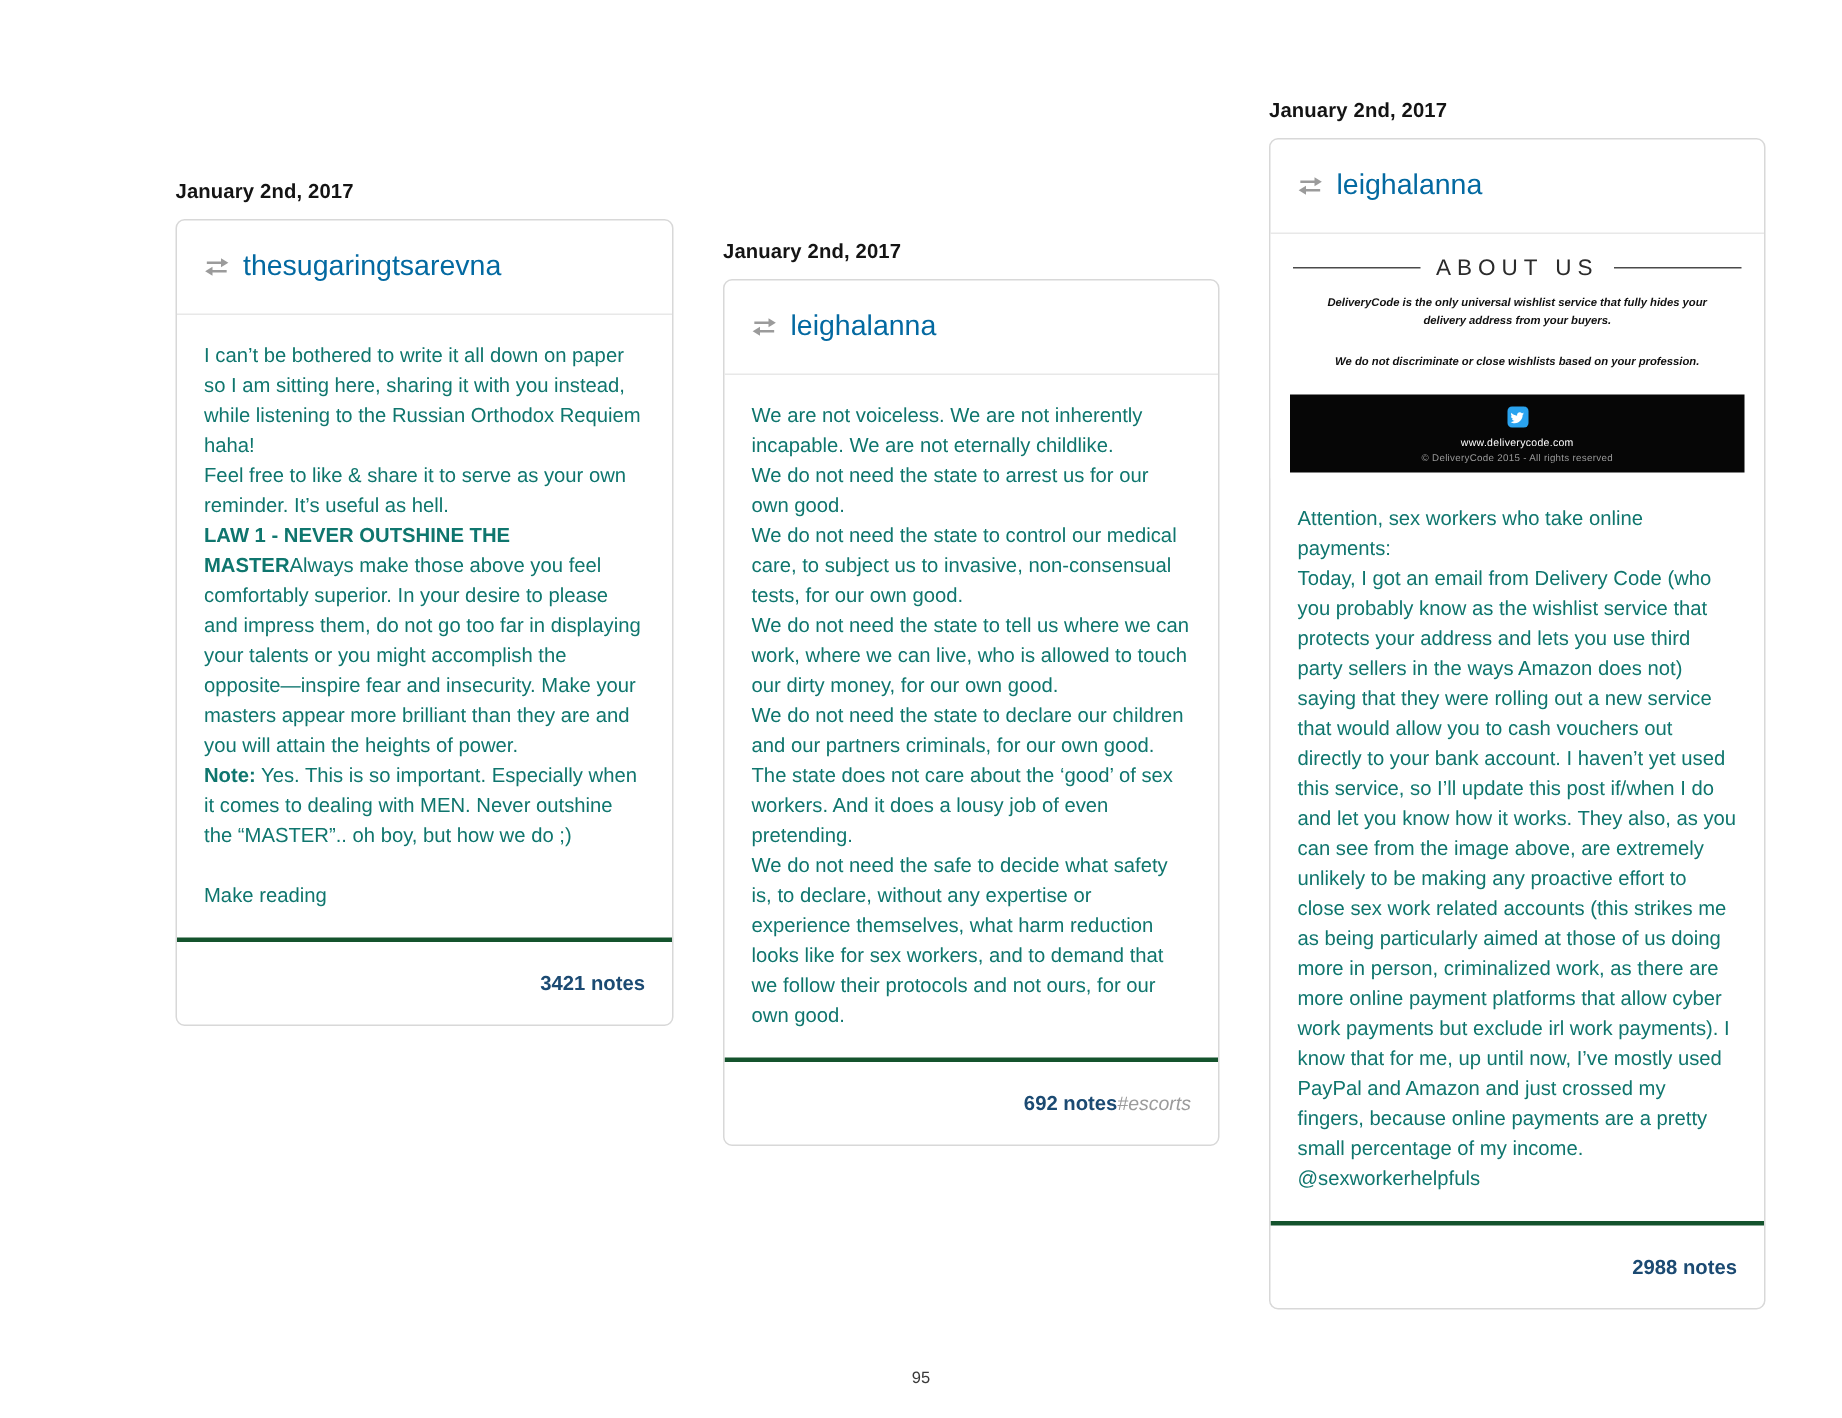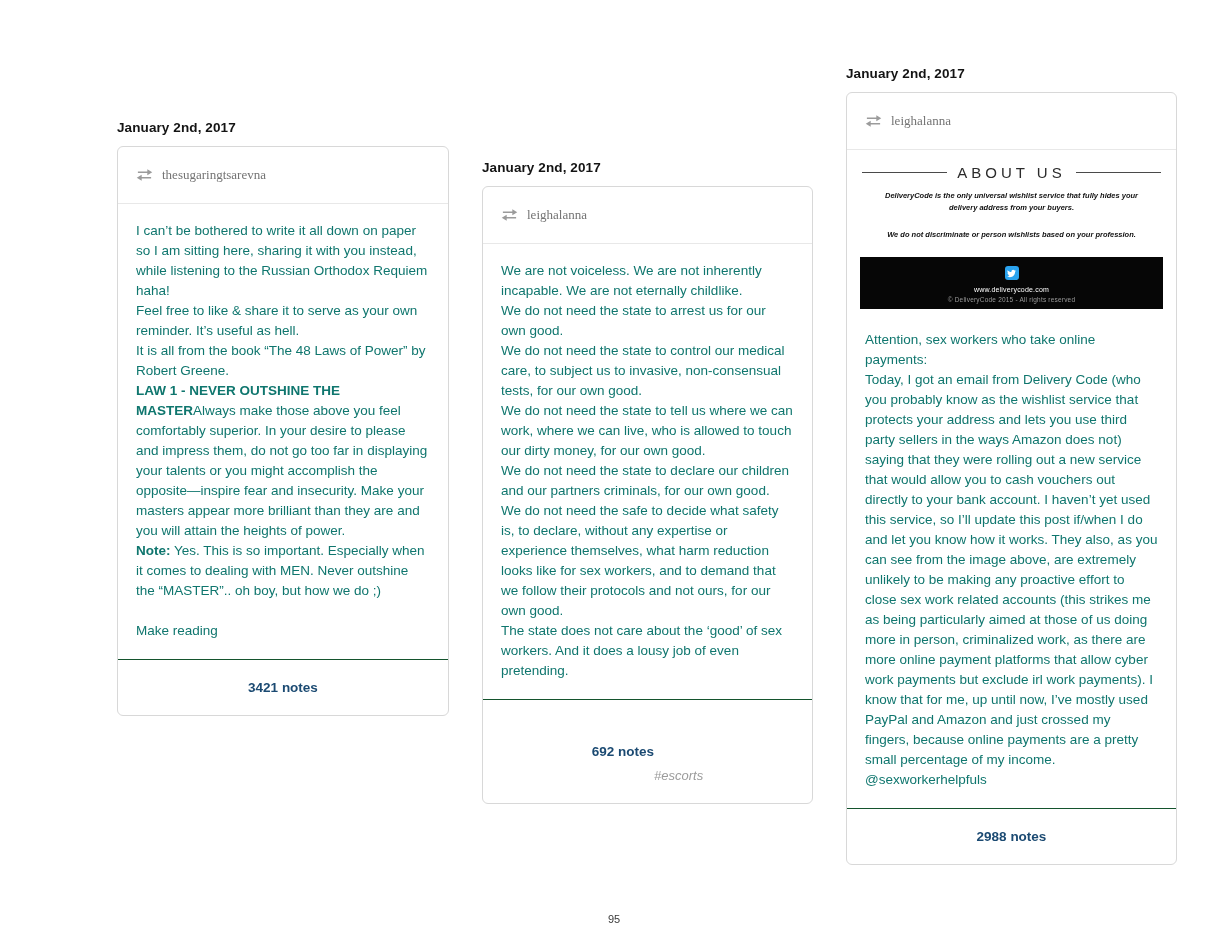--- a/index.html
+++ b/index.html
@@ -19,35 +19,35 @@
     letter-spacing:.1px;
   }
   .card {
     background:#fff; border:1px solid #d8d8d8; border-radius:6px;
     overflow:hidden;
   }
   .card-header {
     display:flex; align-items:center; gap:9px;
     padding:20px 18px; border-bottom:1px solid #e8e8e8;
   }
-  .username { color:#737373; font-size:13px;font-family:Liberation Serif, serif; }
+  .username { color:#0369a1; font-size:19px; }
   .reblog { display:inline-flex; align-items:center; }
 
   .card-body { padding:17px 18px 18px; font-size:13.5px; line-height:20px; color:#0f766e; }
   .para { margin:0; }
   .b { font-weight:700; }
   .keep-reading { margin-top:20px; cursor:pointer; }
   .keep-reading:empty { display:none; }
 
   .card-footer {
-    display:flex; justify-content:center; align-items:center;
-    padding:20px 18px; border-top:1px solid #14532d;
+    display:flex; justify-content:flex-end; align-items:center;
+    padding:20px 18px; border-top:3px solid #14532d;
   }
   .notes { font-weight:700; font-size:13.5px; color:#1b4a72; }
-  .tag { font-style:italic; color:#9b9b9b; font-size:13px;margin-top:48px; }
+  .tag { font-style:italic; color:#9b9b9b; font-size:13px; }
   .tag:empty { display:none; }
 
   
   .embed { padding:14px 13px 4px; text-align:center; background:#fff; }
   .about-row { display:flex; align-items:center; gap:10px; padding:0 2px; }
   .about-row .line { flex:1; height:1px; background:#4a4a4a; }
   .about-title {
     font-size:15px; letter-spacing:4px; color:#2b2b2b; white-space:nowrap;
     font-weight:400;
   }
@@ -86,21 +86,20 @@
           <line x1="16" y1="10" x2="5" y2="10" stroke="#9b9b9b" stroke-width="1.6"></line>
           <polygon points="6,6.8 0.8,10 6,13.2" fill="#9b9b9b"></polygon>
         </svg>
       </span>
       <span class="username">thesugaringtsarevna</span>
     </div>
     <div class="card-body">
       <div>
           <div class="para"><span>I can’t be bothered to write it all down on paper so I am sitting here, sharing it with you instead, while listening to the Russian Orthodox Requiem haha!</span></div>
           <div class="para"><span>Feel free to like &amp; share it to serve as your own reminder. It’s useful as hell.</span></div>
-          <div class="para"><span>It is all from the book “The 48 Laws of Power” by Robert Greene.</span></div>
           <div class="para"><span class="b">LAW 1 - NEVER OUTSHINE THE MASTER</span><span>Always make those above you feel comfortably superior. In your desire to please and impress them, do not go too far in displaying your talents or you might accomplish the opposite—inspire fear and insecurity. Make your masters appear more brilliant than they are and you will attain the heights of power.</span></div>
           <div class="para"><span class="b">Note:</span><span> Yes. This is so important. Especially when it comes to dealing with MEN. Never outshine the “MASTER”.. oh boy, but how we do ;)</span></div>
         </div>
       <div class="keep-reading">Make reading</div>
     </div>
     <div class="card-footer">
       <span class="notes">3421 notes</span>
 
     </div>
   </div>
@@ -120,22 +119,22 @@
       </span>
       <span class="username">leighalanna</span>
     </div>
     <div class="card-body">
       <div>
           <div class="para"><span>We are not voiceless. We are not inherently incapable. We are not eternally childlike.</span></div>
           <div class="para"><span>We do not need the state to arrest us for our own good.</span></div>
           <div class="para"><span>We do not need the state to control our medical care, to subject us to invasive, non-consensual tests, for our own good.</span></div>
           <div class="para"><span>We do not need the state to tell us where we can work, where we can live, who is allowed to touch our dirty money, for our own good.</span></div>
           <div class="para"><span>We do not need the state to declare our children and our partners criminals, for our own good.</span></div>
+          <div class="para"><span>The state does not care about the ‘good’ of sex workers. And it does a lousy job of even pretending.</span></div>
           <div class="para"><span>We do not need the safe to decide what safety is, to declare, without any expertise or experience themselves, what harm reduction looks like for sex workers, and to demand that we follow their protocols and not ours, for our own good.</span></div>
-          <div class="para"><span>The state does not care about the ‘good’ of sex workers. And it does a lousy job of even pretending.</span></div>
         </div>
 
     </div>
     <div class="card-footer">
       <span class="notes">692 notes</span>
       <span class="tag">#escorts</span>
     </div>
   </div>
 </div>
 
@@ -154,21 +153,21 @@
       <span class="username">leighalanna</span>
     </div>
 
     <div class="embed">
       <div class="about-row">
         <span class="line"></span>
         <span class="about-title">ABOUT US</span>
         <span class="line"></span>
       </div>
       <div class="tiny1">DeliveryCode is the only universal wishlist service that fully hides your delivery address from your buyers.</div>
-      <div class="tiny2">We do not discriminate or person wishlists based on your profession.</div>
+      <div class="tiny2">We do not discriminate or close wishlists based on your profession.</div>
       <div class="banner">
         <span class="tw">
           <svg viewBox="0 0 24 24" width="9" height="9" fill="#ffffff">
             <path d="M23.95 4.57c-.88.39-1.83.65-2.82.77 1.01-.61 1.79-1.57 2.16-2.72-.95.56-2 .96-3.13 1.18-.9-.96-2.17-1.56-3.59-1.56-2.72 0-4.92 2.2-4.92 4.92 0 .39.04.76.13 1.12C7.69 8.09 4.07 6.13 1.64 3.16c-.43.72-.67 1.56-.67 2.47 0 1.71.87 3.21 2.19 4.1-.81-.03-1.57-.25-2.23-.62v.06c0 2.39 1.69 4.37 3.95 4.83-.41.11-.85.17-1.3.17-.31 0-.62-.03-.92-.09.63 1.95 2.45 3.38 4.6 3.42-1.68 1.32-3.81 2.1-6.1 2.1-.39 0-.78-.02-1.17-.07 2.19 1.39 4.77 2.21 7.56 2.21 9.05 0 14-7.5 14-13.99 0-.21 0-.42-.02-.63.96-.69 1.8-1.56 2.46-2.55z"></path>
           </svg>
         </span>
         <div class="banner-url">www.deliverycode.com</div>
         <div class="banner-copy">© DeliveryCode 2015 - All rights reserved</div>
       </div>
     </div>

